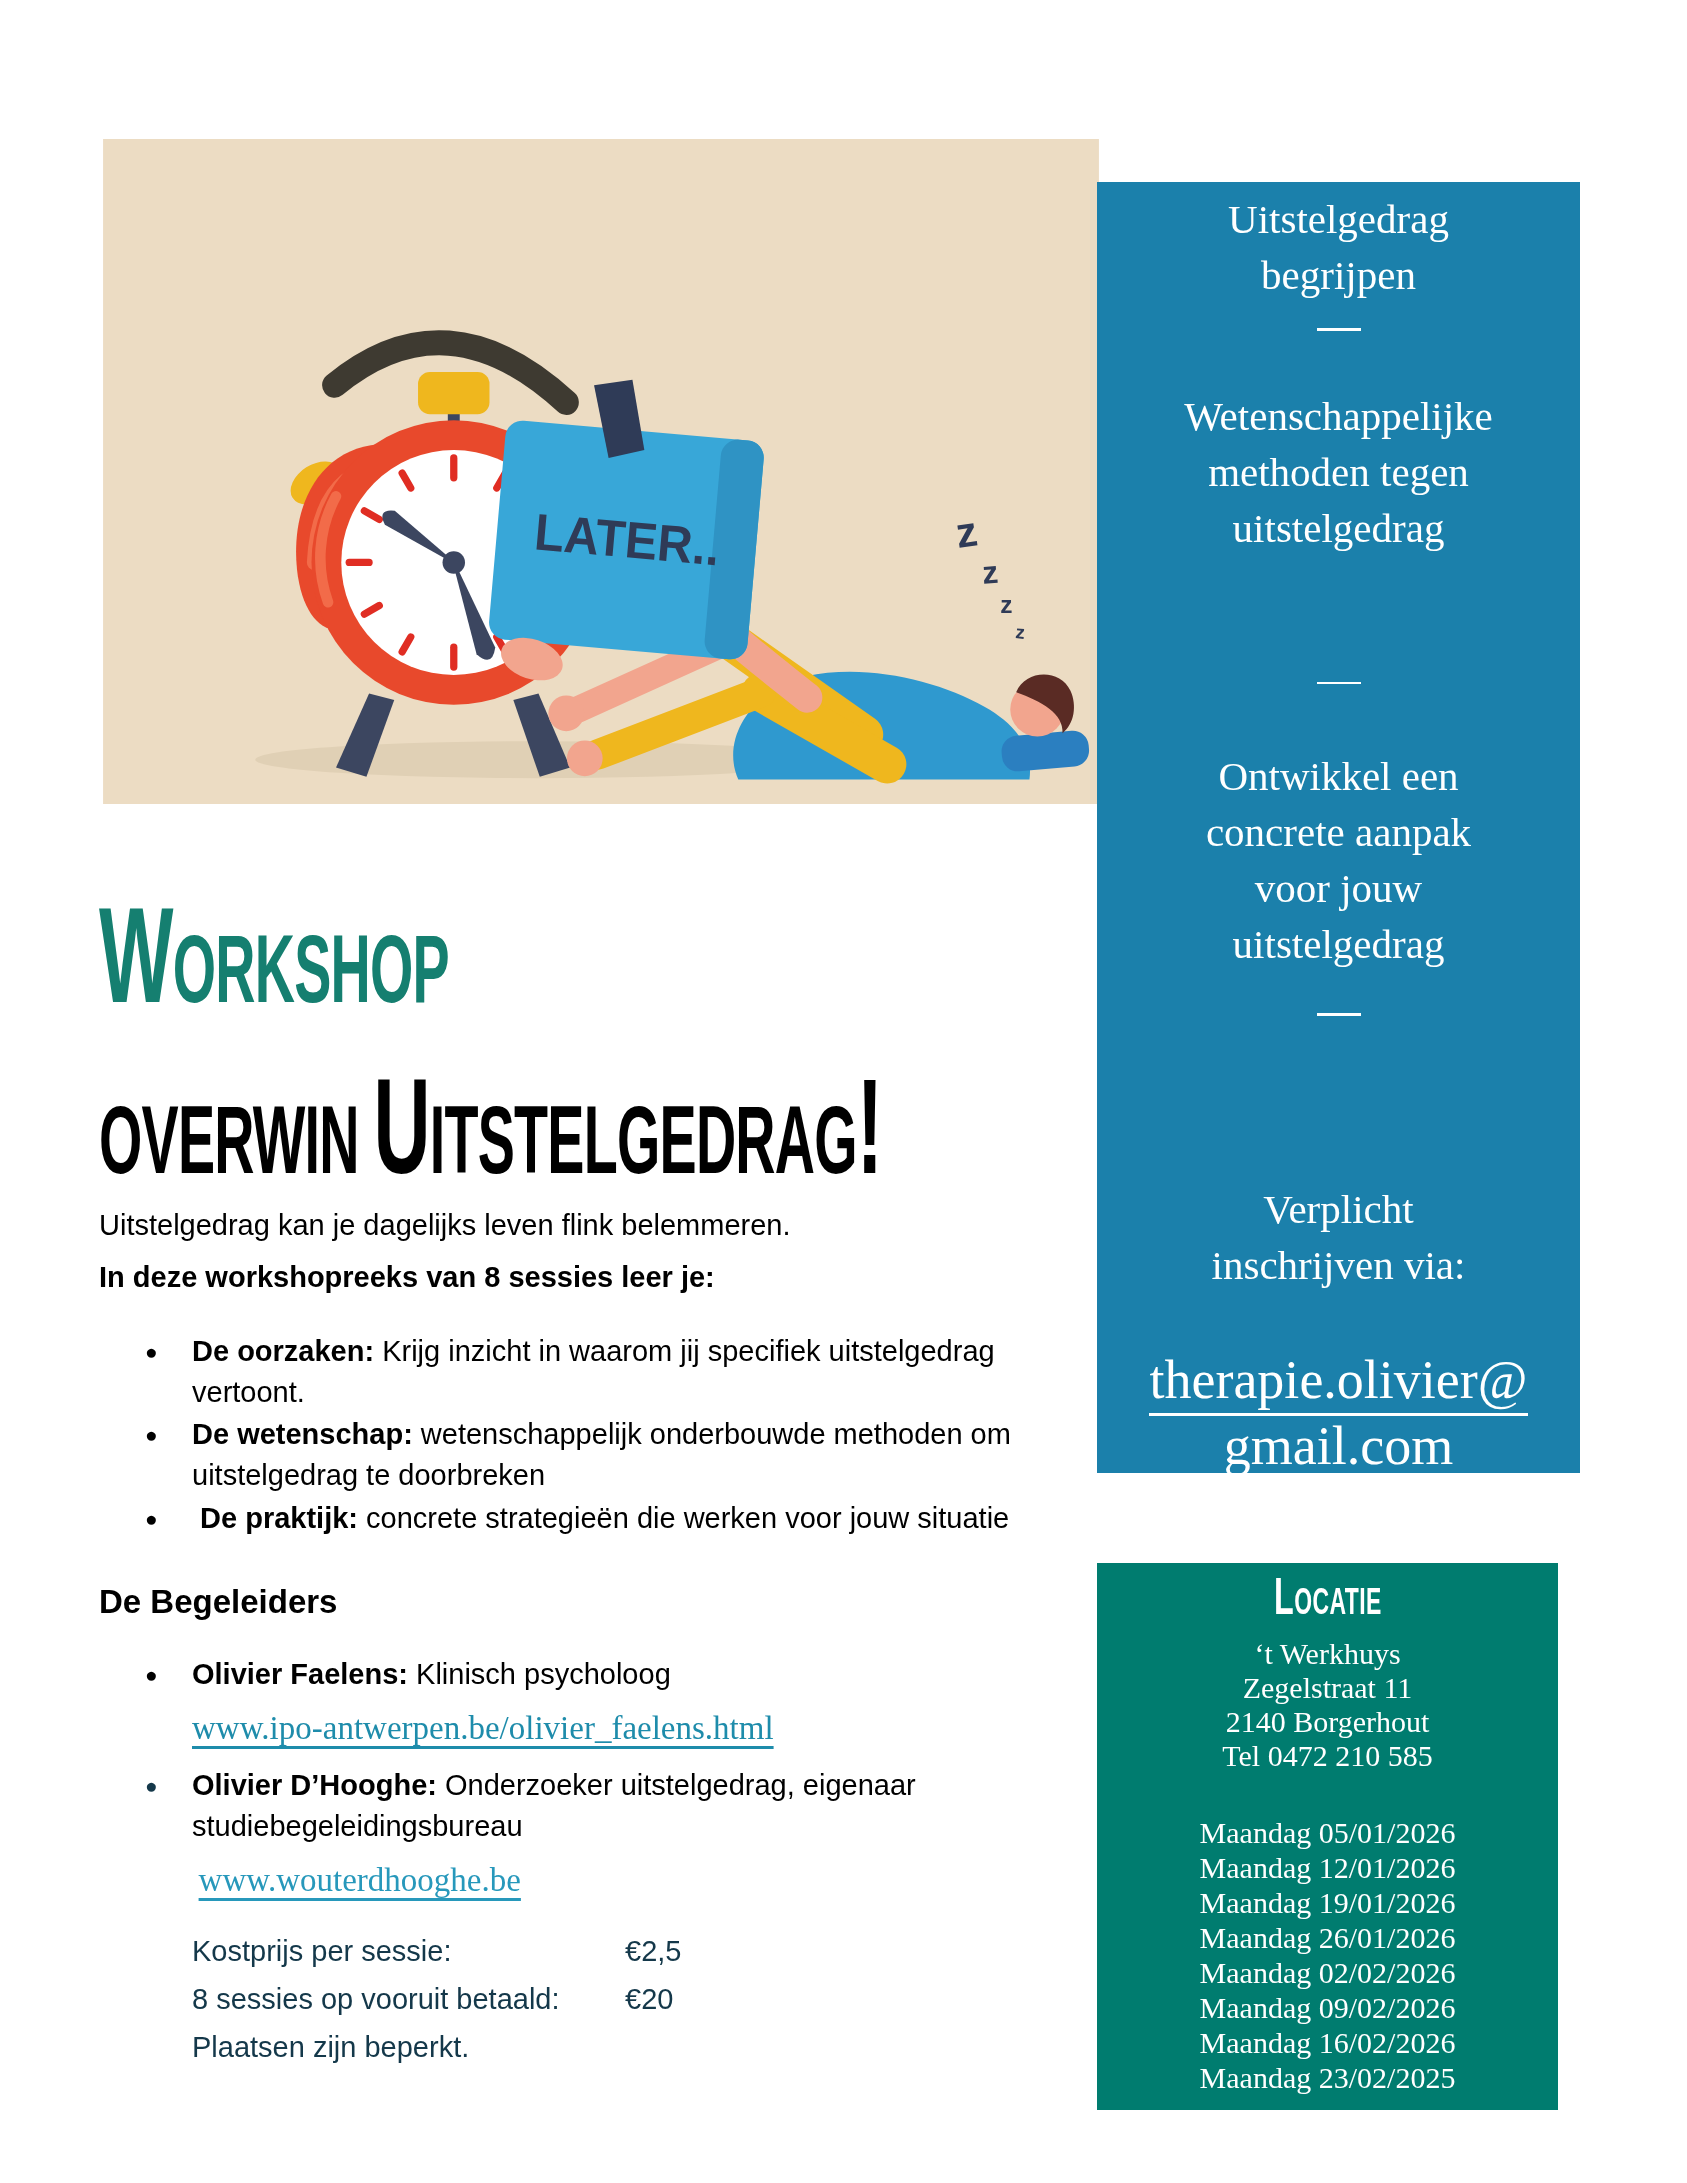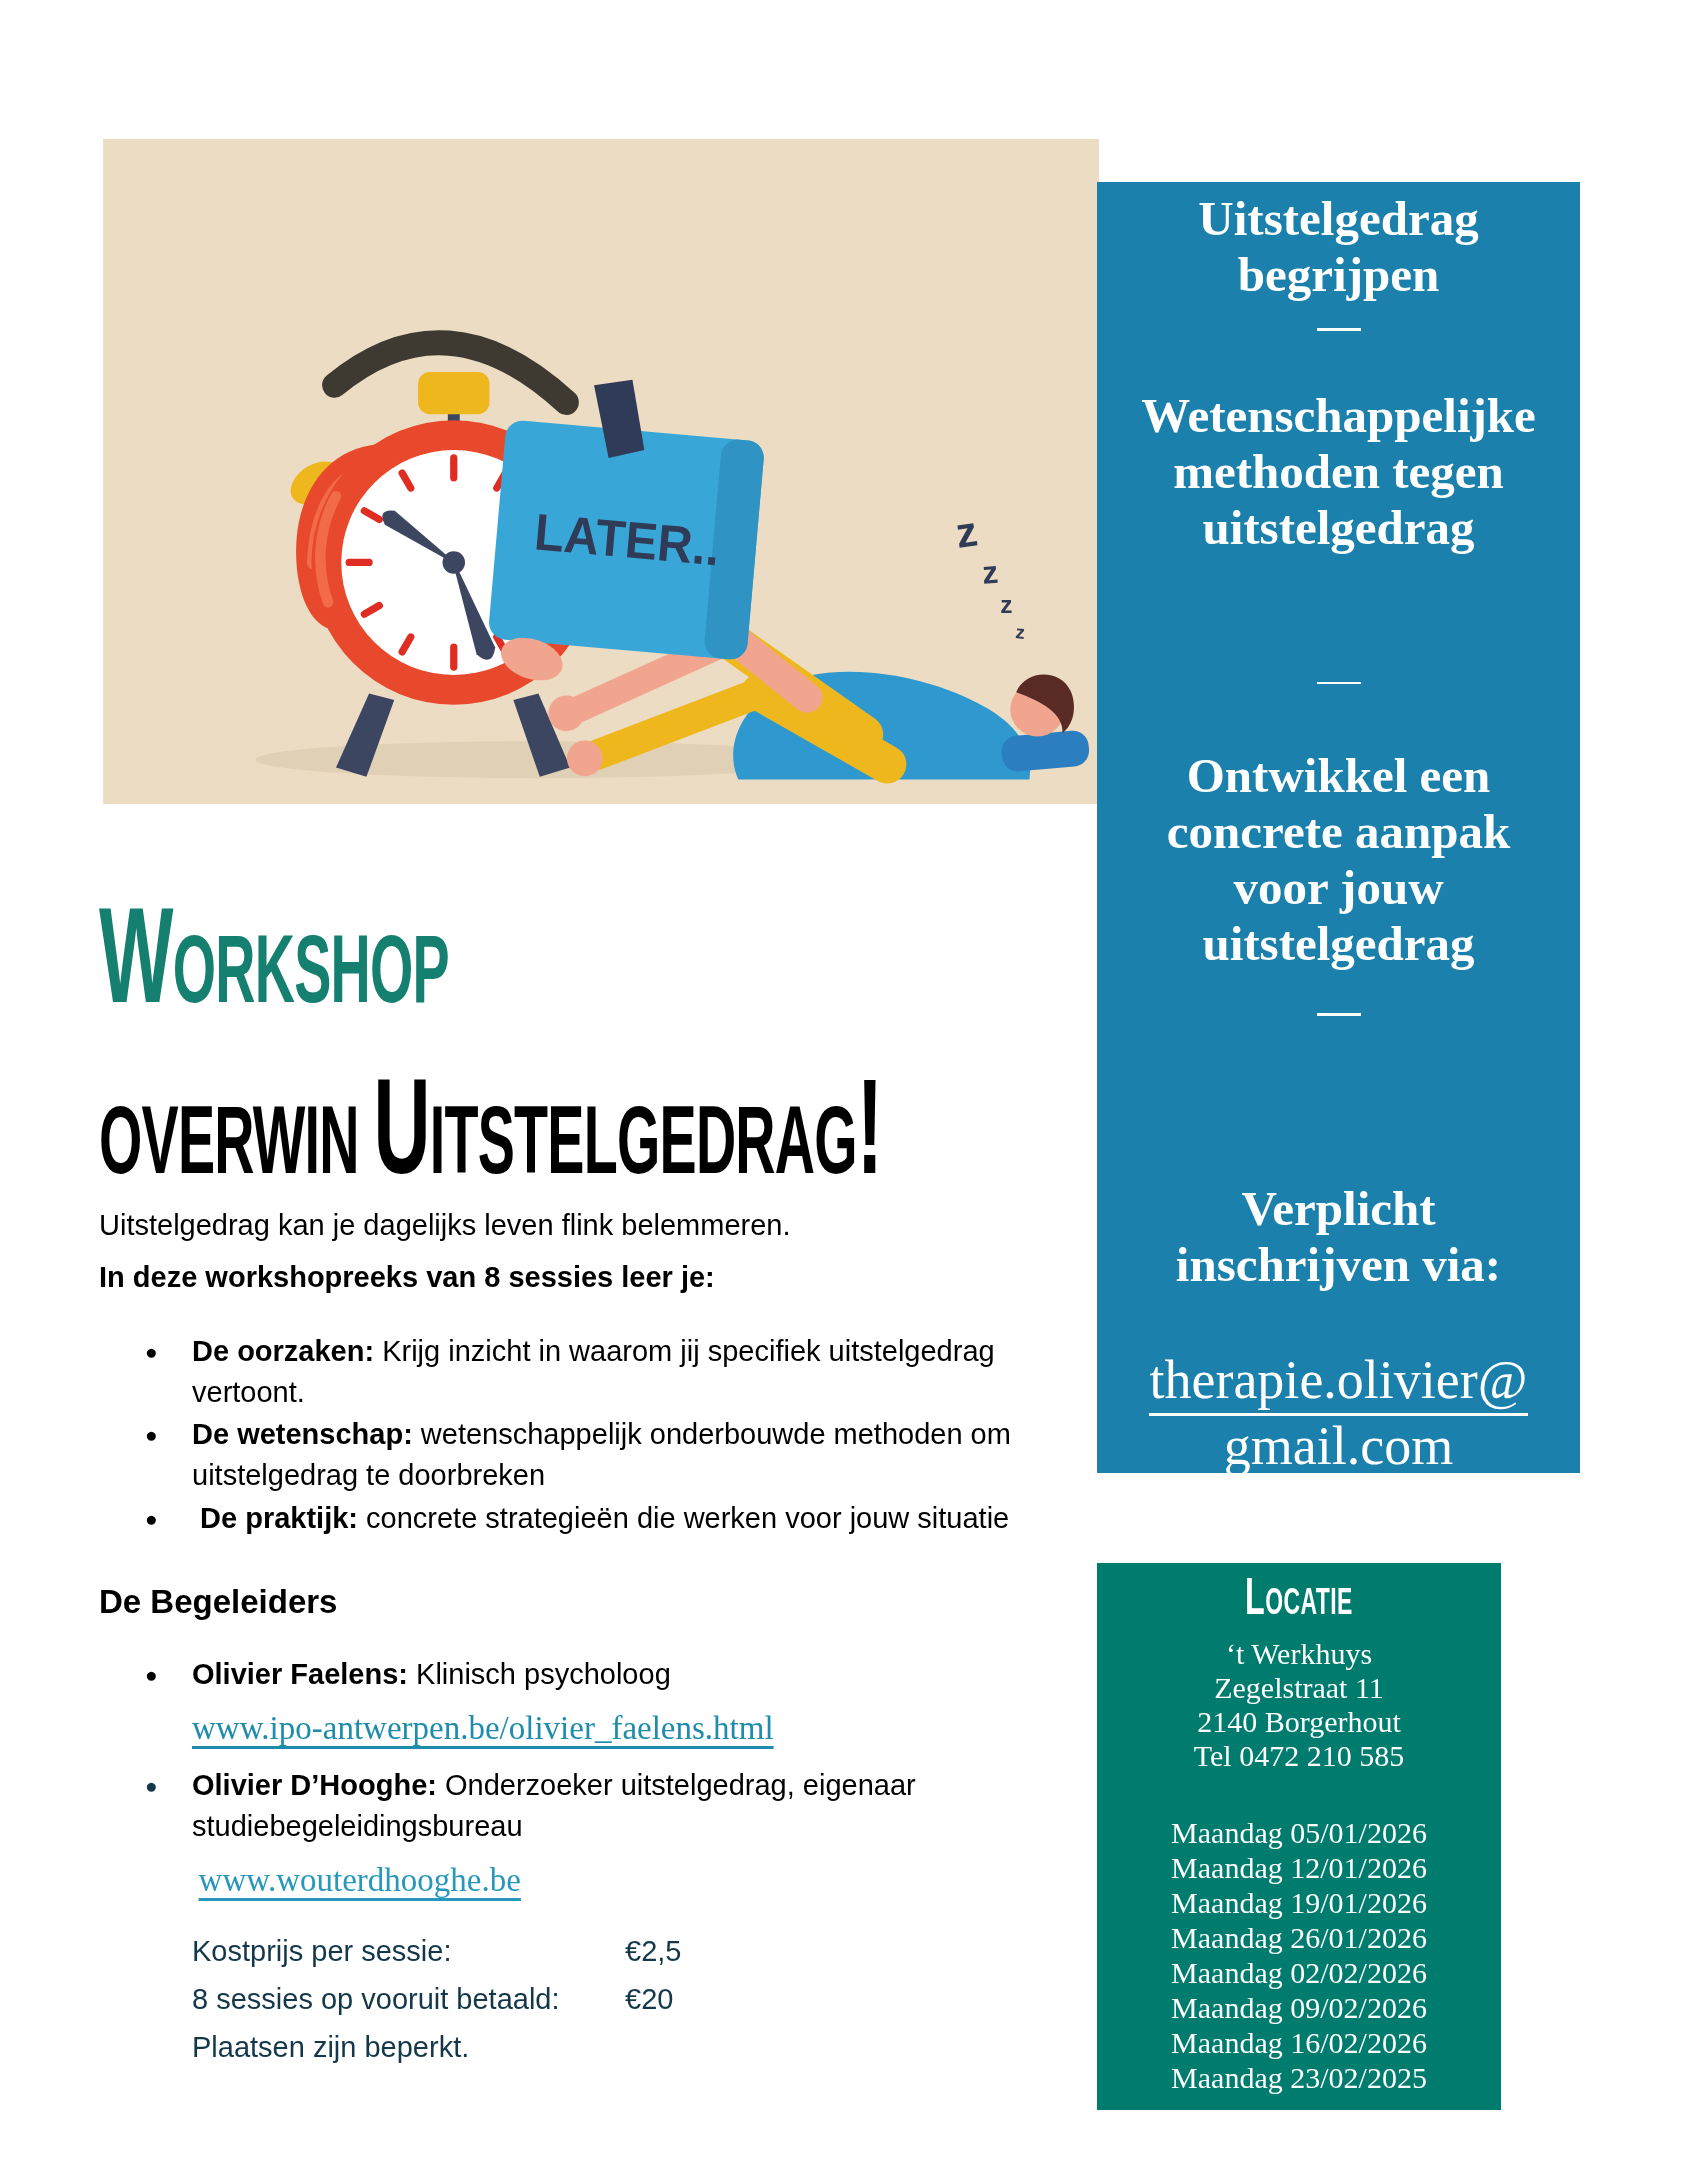--- a/index.html
+++ b/index.html
@@ -14,35 +14,35 @@
     position:absolute; left:103px; top:139px; width:996px; height:665px;
   }
   .illustration svg { width:100%; height:100%; display:block; }
 
   
   .sidebar {
     position:absolute; left:1097px; top:182px; width:483px; height:1291px;
     background:#1b80ab; color:#fff; text-align:center;
     font-family:"Liberation Serif", serif;
   }
-  .s-sec { font-size:49px; line-height:56px; font-weight:700;text-align:center; }
+  .s-sec { font-size:41px; line-height:56px; font-weight:400;text-align:center; }
   .s-sec.first { margin-top:9.3px; }
   .s-div { width:44px; height:2.6px; background:#fff; margin:0 auto; }
   .d1 { margin-top:25px; }
   .s2 { margin-top:57px; }
   .d2 { margin-top:126px; }
   .s3 { margin-top:64px; }
   .d3 { margin-top:41px; }
   .s4 { margin-top:165px; }
   .s-email { margin-top:54px; font-size:54px; line-height:66px; }
   .s-email .u { border-bottom:3.3px solid #fff; padding-bottom:2.6px; }
 
   
   .location {
-    position:absolute; left:1097px; top:1563px; width:404px; height:547px;
+    position:absolute; left:1097px; top:1563px; width:461px; height:547px;
     background:#007c6f; color:#fff; text-align:center;
     font-family:"Liberation Serif", serif;
   }
   .loc-heading {
     margin-top:6.6px; line-height:53px; font-family:"Liberation Sans", sans-serif;
     font-weight:bold; color:#fff; display:block;
   }
   .loc-heading .inner { display:inline-block; transform:scaleX(0.62); transform-origin:50% 50%; letter-spacing:0.7px; white-space:nowrap; }
   .loc-heading .big { font-size:52px; } .loc-heading .sm { font-size:37px; }
   .loc-line { font-size:30px; line-height:34px; }

